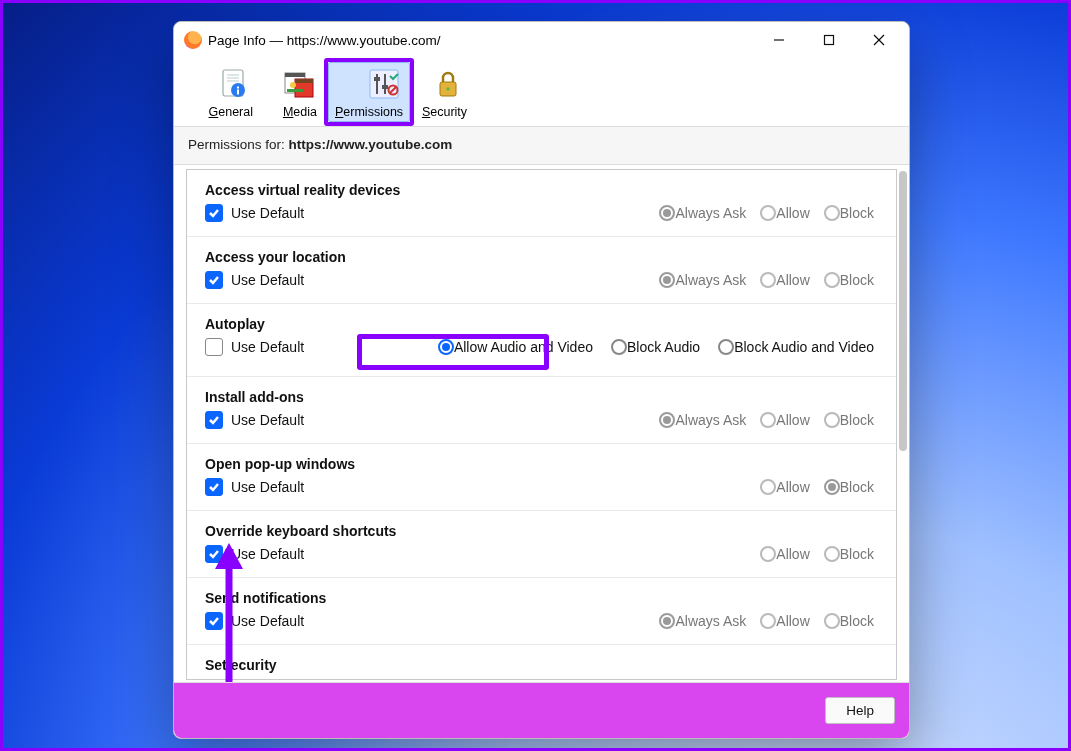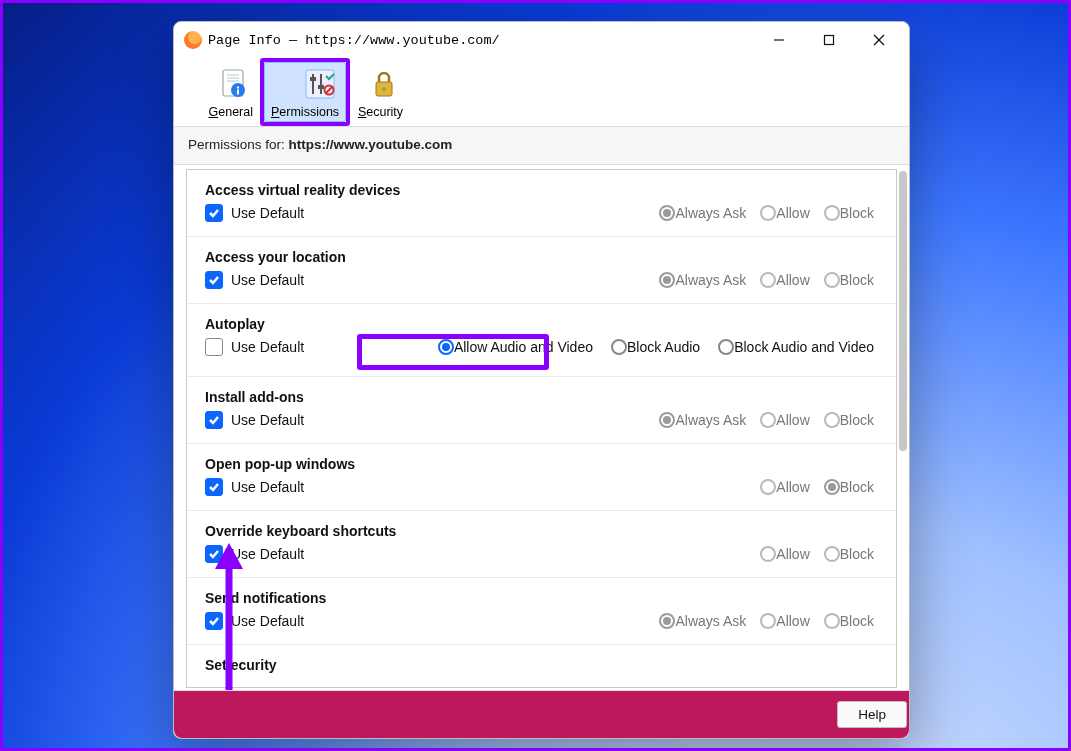--- a/index.html
+++ b/index.html
@@ -19,21 +19,21 @@
       radial-gradient(900px 450px at 60% 115%, rgba(255,255,255,0.35), transparent 45%);
   }
   .window {
     position:absolute; left:170px; top:18px; width:737px; height:718px;
     background:#fff; border:1px solid #bbb; border-radius:8px;
     box-shadow:0 25px 60px rgba(0,0,0,0.35);
     display:flex; flex-direction:column;
   }
   .titlebar {
     height:36px; display:flex; align-items:center; gap:6px; padding:0 8px 0 10px;
-    background:#fff; border-radius:8px 8px 0 0;font-family:Liberation Mono, monospace;
+    background:#fff; border-radius:8px 8px 0 0;
   }
   .ff-icon {
     width:18px; height:18px; border-radius:50%;
     background: radial-gradient(circle at 60% 35%, #ffb34d 0 40%, #ff7a2b 45% 70%, #b34cff 80% 100%);
   }
   .title-text { font-size:13.5px; color:#000; flex-shrink:0; }
   .titlebar .spacer { flex:1; }
   .winbtn {
     width:44px; height:28px; display:flex; align-items:center; justify-content:center;
     color:#111; border-radius:4px;
@@ -95,22 +95,22 @@
   .radio.sel::after { content:""; width:8px; height:8px; border-radius:50%; background:#0a66ff; }
   .radio.graysel { border-color:#9a9a9a; }
   .radio.graysel::after { content:""; width:8px; height:8px; border-radius:50%; background:#9a9a9a; }
   .purple-box {
     position:absolute; border:5px solid #8a00ff; border-radius:3px; pointer-events:none;
   }
   .arrow {
     position:absolute; left:31px; top:378px; width:48px; height:330px; pointer-events:none;
   }
   .footer {
-    height:48px; border-top:1px solid #ddd; display:flex; align-items:center; justify-content:flex-end;
-    padding:0 2px; background:#be185d; border-radius:0 0 8px 8px;
+    height:56px; border-top:1px solid #ddd; display:flex; align-items:center; justify-content:flex-end;
+    padding:0 14px; background:#d946ef; border-radius:0 0 8px 8px;
   }
   .help-btn {
     padding:5px 20px; border:1px solid #bfbfbf; border-radius:3px; background:#fafafa;
     font-size:13.5px; color:#111;
   }
   .row.clip { padding-bottom:4px; border-bottom:none; }
 </style>
 </head>
 <body>
 
@@ -148,20 +148,33 @@
             <line x1="10" y1="8" x2="22" y2="8" stroke="#bcc"></line>
             <line x1="10" y1="11" x2="22" y2="11" stroke="#bcc"></line>
             <line x1="10" y1="14" x2="22" y2="14" stroke="#bcc"></line>
             <circle cx="21" cy="23" r="7" fill="#2a7bf0"></circle>
             <rect x="20" y="19.5" width="2" height="2" fill="#fff"></rect>
             <rect x="20" y="22.5" width="2" height="5" fill="#fff"></rect>
           </svg>
       </div>
       <span class="lbl"><u>G</u><span></span>eneral</span>
     </div>
+    <div class="tool">
+      <div class="ico">
+        <svg width="34" height="34" viewBox="0 0 34 34">
+            <rect x="4" y="6" width="20" height="20" fill="#fff" stroke="#888"></rect>
+            <rect x="4" y="6" width="20" height="4" fill="#555"></rect>
+            <rect x="14" y="12" width="18" height="18" fill="#e23a2a" stroke="#a01"></rect>
+            <rect x="14" y="12" width="18" height="4" fill="#742"></rect>
+            <circle cx="12" cy="18" r="3" fill="#f7c948"></circle>
+            <rect x="6" y="22" width="16" height="3" fill="#3a9b3a"></rect>
+          </svg>
+      </div>
+      <span class="lbl"><u>M</u>edia</span>
+    </div>
     <div class="tool selected boxed">
       <div class="ico">
         <svg width="34" height="34" viewBox="0 0 34 34">
             <rect x="3" y="3" width="28" height="28" rx="2" fill="#eef" stroke="#8abaf5"></rect>
             <line x1="10" y1="7" x2="10" y2="27" stroke="#555" stroke-width="2"></line>
             <line x1="18" y1="7" x2="18" y2="27" stroke="#555" stroke-width="2"></line>
             <rect x="7" y="10" width="6" height="4" fill="#555"></rect>
             <rect x="15" y="18" width="6" height="4" fill="#555"></rect>
             <path d="M23 9 l3 3 l5 -5" stroke="#2a7" stroke-width="2" fill="none"></path>
             <circle cx="26" cy="23" r="4.5" fill="none" stroke="#c33" stroke-width="2"></circle>

